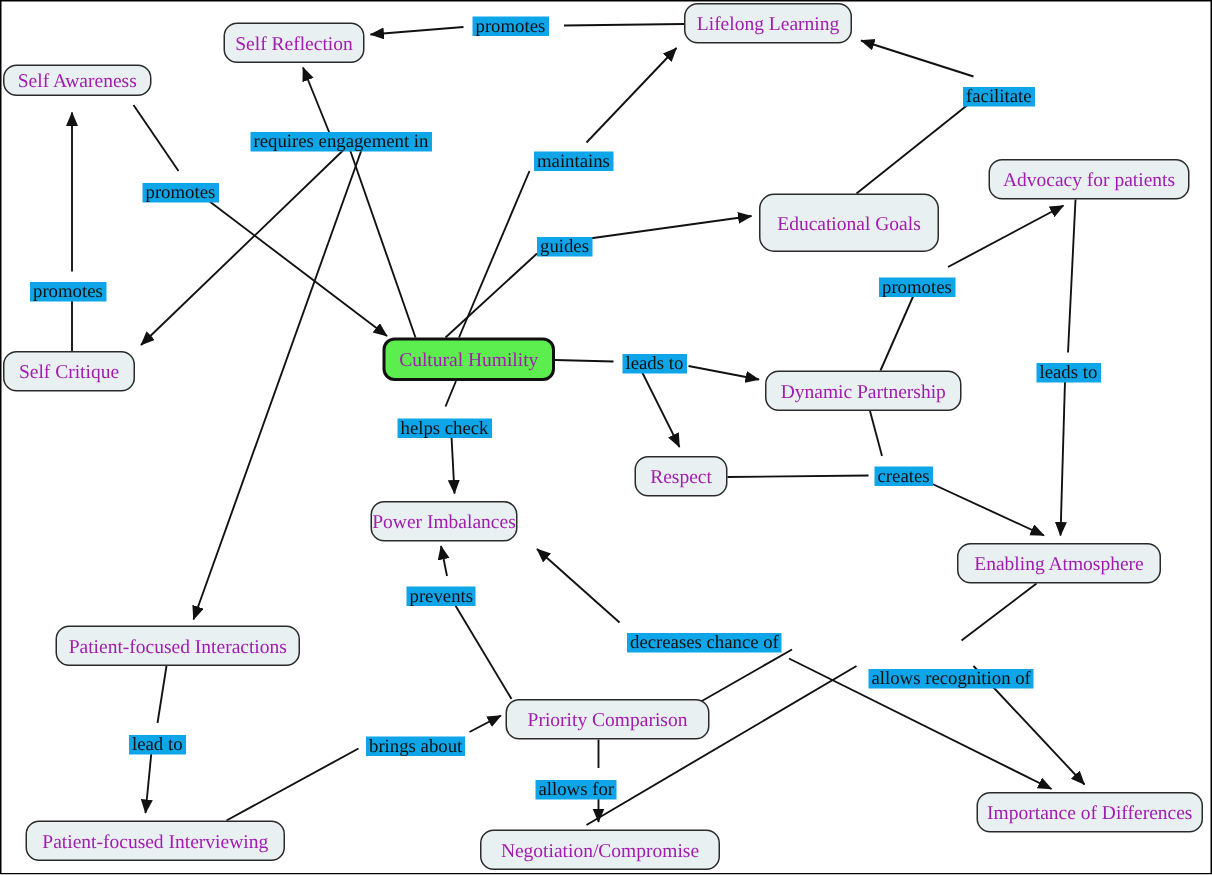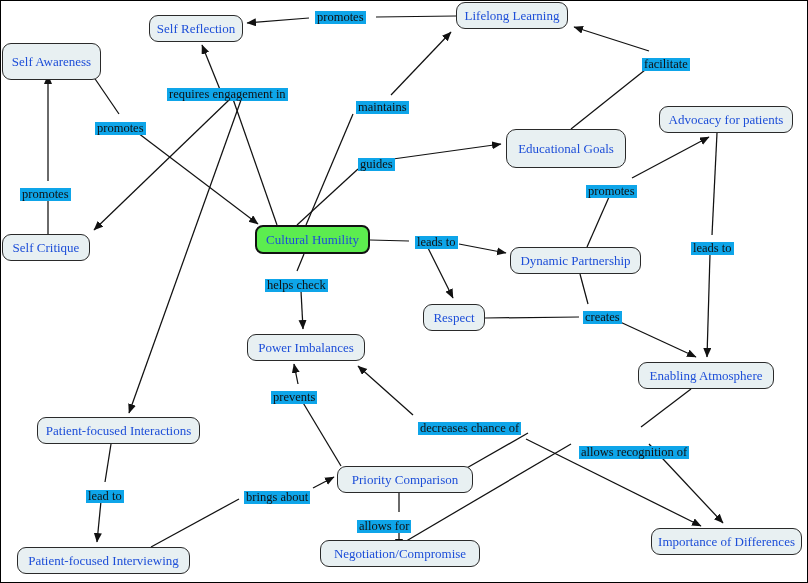--- a/index.html
+++ b/index.html
@@ -5,21 +5,21 @@
   html,body{margin:0;padding:0;background:#ffffff;}
   body{width:808px;height:583px;overflow:hidden;font-family:"Liberation Serif",serif;}
   #map{position:relative;width:808px;height:583px;background:#fff;border:1px solid #000;box-sizing:border-box;}
   svg.layer{position:absolute;left:0;top:0;width:808px;height:583px;}
   .node{
     position:absolute;
     box-sizing:border-box;
     background:#e8f0f2;
     border:1.3px solid #2a2a2a;
     border-radius:9px;
-    color:#1d4ed8;
+    color:#a21caf;
     font-family:"Liberation Serif",serif;
     font-size:13px;
     line-height:1;
     display:flex;align-items:center;justify-content:center;
     white-space:nowrap;
     padding:0 9px;
     z-index:5;
   }
   .node.central{
     background:#5ced4f;
@@ -131,57 +131,57 @@
     <line x1="398" y1="492" x2="398" y2="511"></line>
     <line x1="398" y1="530" x2="398" y2="547" marker-end="url(#ah)"></line>
   </svg>
 
   <div class="node" style="left:148px;top:14px;width:94px;height:27px;">
     <span>Self Reflection</span>
   </div>
   <div class="node" style="left:455px;top:1px;width:112px;height:27px;">
     <span>Lifelong Learning</span>
   </div>
-  <div class="node" style="left:1px;top:42px;width:99px;height:37px;">
+  <div class="node" style="left:1px;top:42px;width:99px;height:21px;">
     <span>Self Awareness</span>
   </div>
   <div class="node" style="left:658px;top:105px;width:134px;height:27px;">
     <span>Advocacy for patients</span>
   </div>
   <div class="node" style="left:505px;top:128px;width:120px;height:39px;border-radius:10px;">
     <span>Educational Goals</span>
   </div>
   <div class="node" style="left:1px;top:233px;width:88px;height:27px;">
     <span>Self Critique</span>
   </div>
   <div class="node central" style="left:254px;top:224px;width:115px;height:29px;">
     <span>Cultural Humility</span>
   </div>
   <div class="node" style="left:509px;top:246px;width:131px;height:27px;">
     <span>Dynamic Partnership</span>
   </div>
   <div class="node" style="left:422px;top:303px;width:62px;height:27px;">
     <span>Respect</span>
   </div>
-  <div class="node" style="left:246px;top:333px;width:118px;height:27px;">
+  <div class="node" style="left:246px;top:333px;width:98px;height:27px;">
     <span>Power Imbalances</span>
   </div>
   <div class="node" style="left:637px;top:361px;width:136px;height:27px;">
     <span>Enabling Atmosphere</span>
   </div>
   <div class="node" style="left:36px;top:416px;width:163px;height:27px;">
     <span>Patient-focused Interactions</span>
   </div>
   <div class="node" style="left:336px;top:465px;width:136px;height:27px;">
     <span>Priority Comparison</span>
   </div>
   <div class="node" style="left:16px;top:546px;width:173px;height:27px;">
     <span>Patient-focused Interviewing</span>
   </div>
-  <div class="node" style="left:319px;top:539px;width:160px;height:27px;">
+  <div class="node" style="left:319px;top:552px;width:160px;height:27px;">
     <span>Negotiation/Compromise</span>
   </div>
   <div class="node" style="left:650px;top:527px;width:151px;height:27px;">
     <span>Importance of Differences</span>
   </div>
 
   <div class="edge-label" style="left:314px;top:10px;">promotes</div>
   <div class="edge-label" style="left:641px;top:57px;">facilitate</div>
   <div class="edge-label" style="left:166px;top:87px;">requires engagement in</div>
   <div class="edge-label" style="left:355px;top:100px;">maintains</div>

